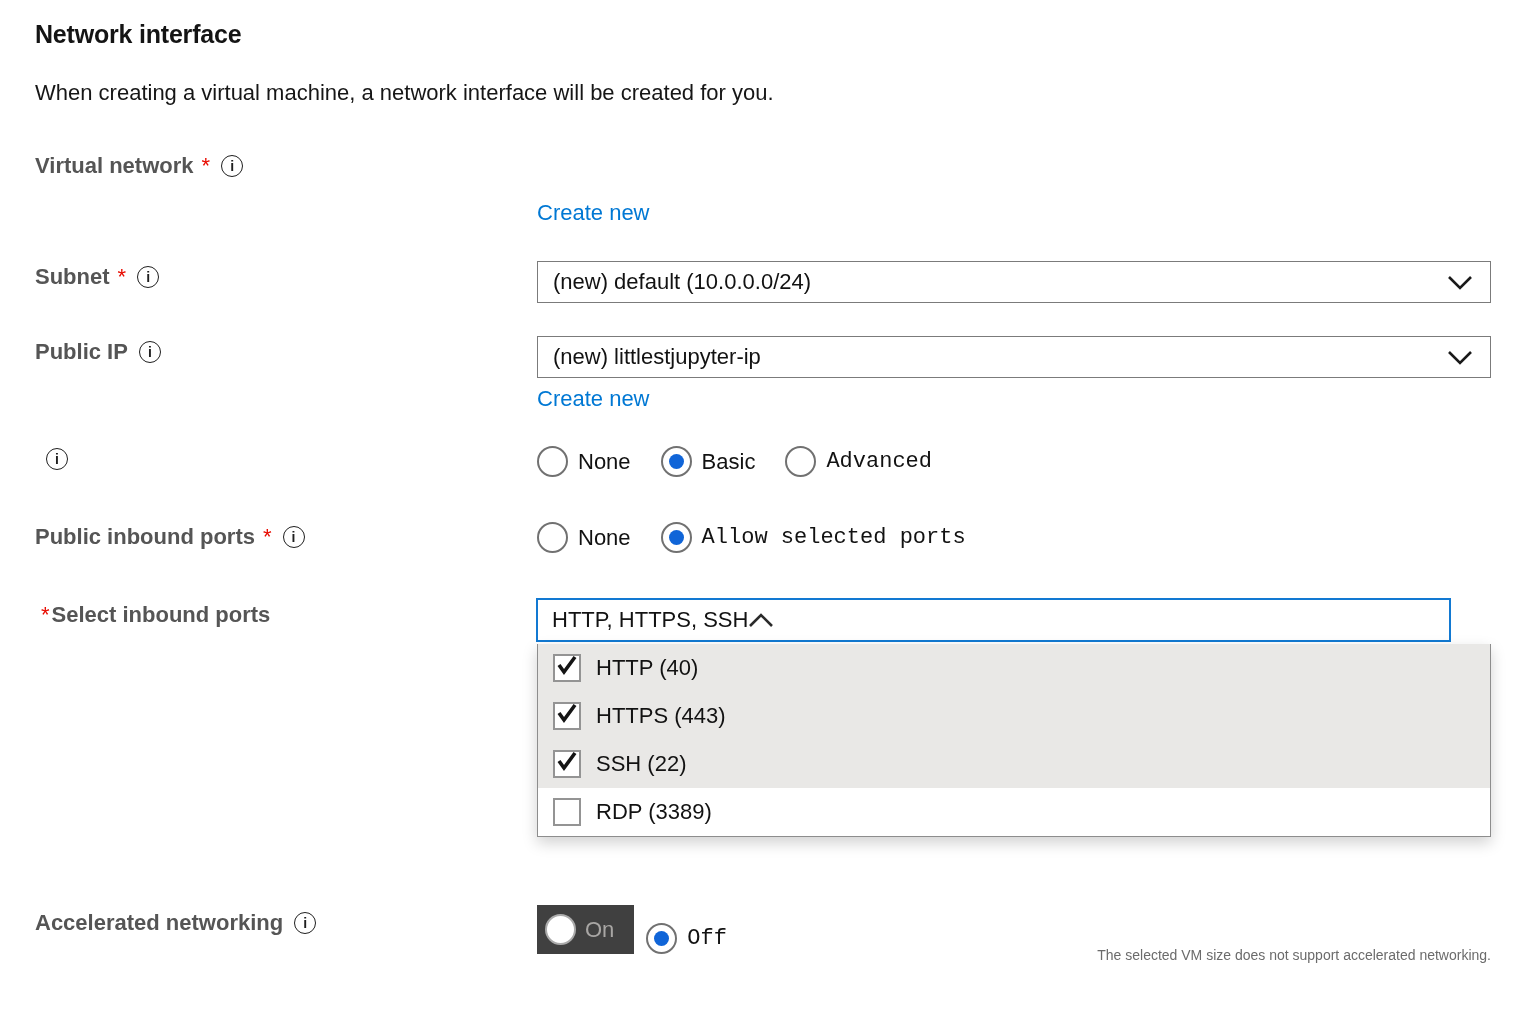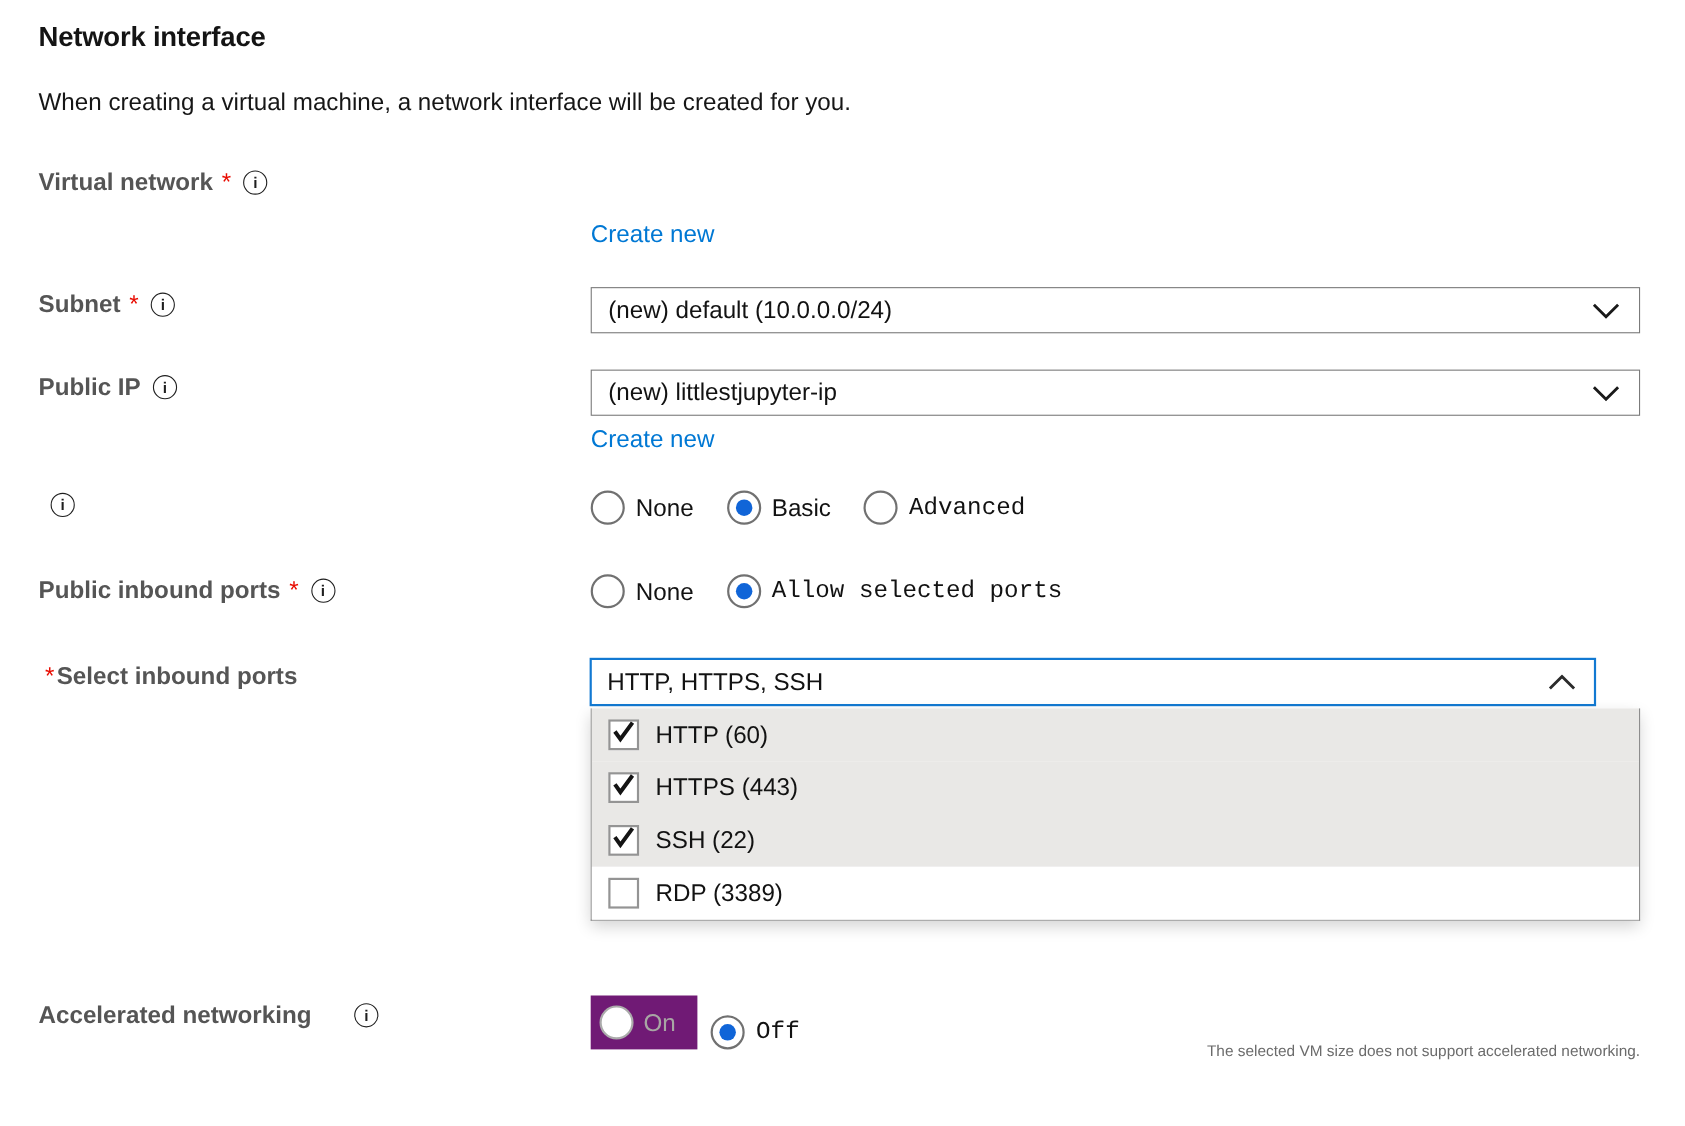--- a/index.html
+++ b/index.html
@@ -10,21 +10,21 @@
   .title { position:absolute; left:35px; top:20px; font-size:25px; font-weight:700; color:#141414; letter-spacing:-0.2px; }
   .subtitle { position:absolute; left:35px; top:80px; font-size:22px; color:#161616; }
 
   .field-label { position:absolute; left:35px; display:flex; align-items:center; font-size:22px; font-weight:600; color:#555; white-space:nowrap; }
   .lbl-vnet   { top:153px; }
   .lbl-subnet { top:264px; }
   .lbl-pip    { top:339px; }
   .lbl-nsg    { top:448px; }
   .lbl-inbound{ top:524px; }
   .lbl-select { top:602px; left:41px; }
-  .lbl-accel  { top:910px;gap:28px; }
+  .lbl-accel  { top:910px; }
 
   .req { color:#e80b00; margin-left:8px; font-weight:400; }
   .req-pre { color:#e80b00; margin-right:2px; font-weight:400; }
 
   .info-icon { width:22px; height:22px; border:1.6px solid #1f1f1f; border-radius:50%;
     margin-left:11px; display:inline-flex; align-items:center; justify-content:center;
     font-size:14px; font-weight:700; color:#1f1f1f; line-height:1; flex:none; }
 
   .dropdown { position:absolute; left:537px; width:954px; height:42px; background:#fff;
     border:1.5px solid #7b7b7b; display:flex; align-items:center; justify-content:space-between;
@@ -43,26 +43,26 @@
   .rr-nsg    { top:446px; }
   .rr-inbound{ top:522px; }
   .rr-accel  { top:905px; }
 
   .radio { display:flex; align-items:center; margin-right:30px; cursor:pointer; }
   .radio:last-child { margin-right:0;font-family:Liberation Mono, monospace; }
   .radio-circle { width:31px; height:31px; border-radius:50%; border:2px solid #717171; background:#fff;
     display:flex; align-items:center; justify-content:center; margin-right:10px; flex:none; }
   .radio-circle .dot { width:15px; height:15px; border-radius:50%; background:#1065d8; }
 
-  .disabled-wrap { background:#701a75; padding:9px 20px 9px 8px; display:flex; align-items:center; margin-right:12px; cursor:default; }
+  .disabled-wrap { background:#404040; padding:9px 20px 9px 8px; display:flex; align-items:center; margin-right:12px; cursor:default; }
   .disabled-wrap .radio-circle { border-color:#ababab; margin-right:9px; }
   .disabled-wrap .radio-label { color:#a8a6a4; }
 
   .combobox { position:absolute; left:536px; top:598px; width:915px; height:44px; background:#fff;
-    border:2px solid #1279d2; display:flex; align-items:center; justify-content:space-between;
+    border:2px solid #1279d2; display:flex; align-items:center; 
     padding:0 16px 0 14px; font-size:22px; color:#121212; cursor:pointer; }
 
   .listbox { position:absolute; left:537px; top:644px; width:954px; background:#fff;
     border:1px solid #8d8d8d; border-top:none; box-shadow:0 6px 14px rgba(0,0,0,0.18); }
   .list-item { height:48px; display:flex; align-items:center; padding-left:15px;
     font-size:22px; color:#121212; background:#e9e8e6; cursor:pointer; }
   .list-item.row-unchecked { background:#fff; }
 
   .checkbox { width:28px; height:28px; border:2px solid #949494; background:#fff;
     margin-right:15px; display:flex; align-items:center; justify-content:center; flex:none; }
@@ -164,21 +164,21 @@
   </div>
   <div class="listbox">
     <div class="list-item">
       <span class="checkbox">
         <span>
           <svg width="24" height="24" viewBox="0 0 24 24">
               <polyline points="4,12 9,19 20,4" fill="none" stroke="#141414" stroke-width="3.6"></polyline>
             </svg>
         </span>
       </span>
-      <span>HTTP (60)</span>
+      <span>HTTP (40)</span>
     </div>
     <div class="list-item">
       <span class="checkbox">
         <span>
           <svg width="24" height="24" viewBox="0 0 24 24">
               <polyline points="4,12 9,19 20,4" fill="none" stroke="#141414" stroke-width="3.6"></polyline>
             </svg>
         </span>
       </span>
       <span>HTTPS (443)</span>

